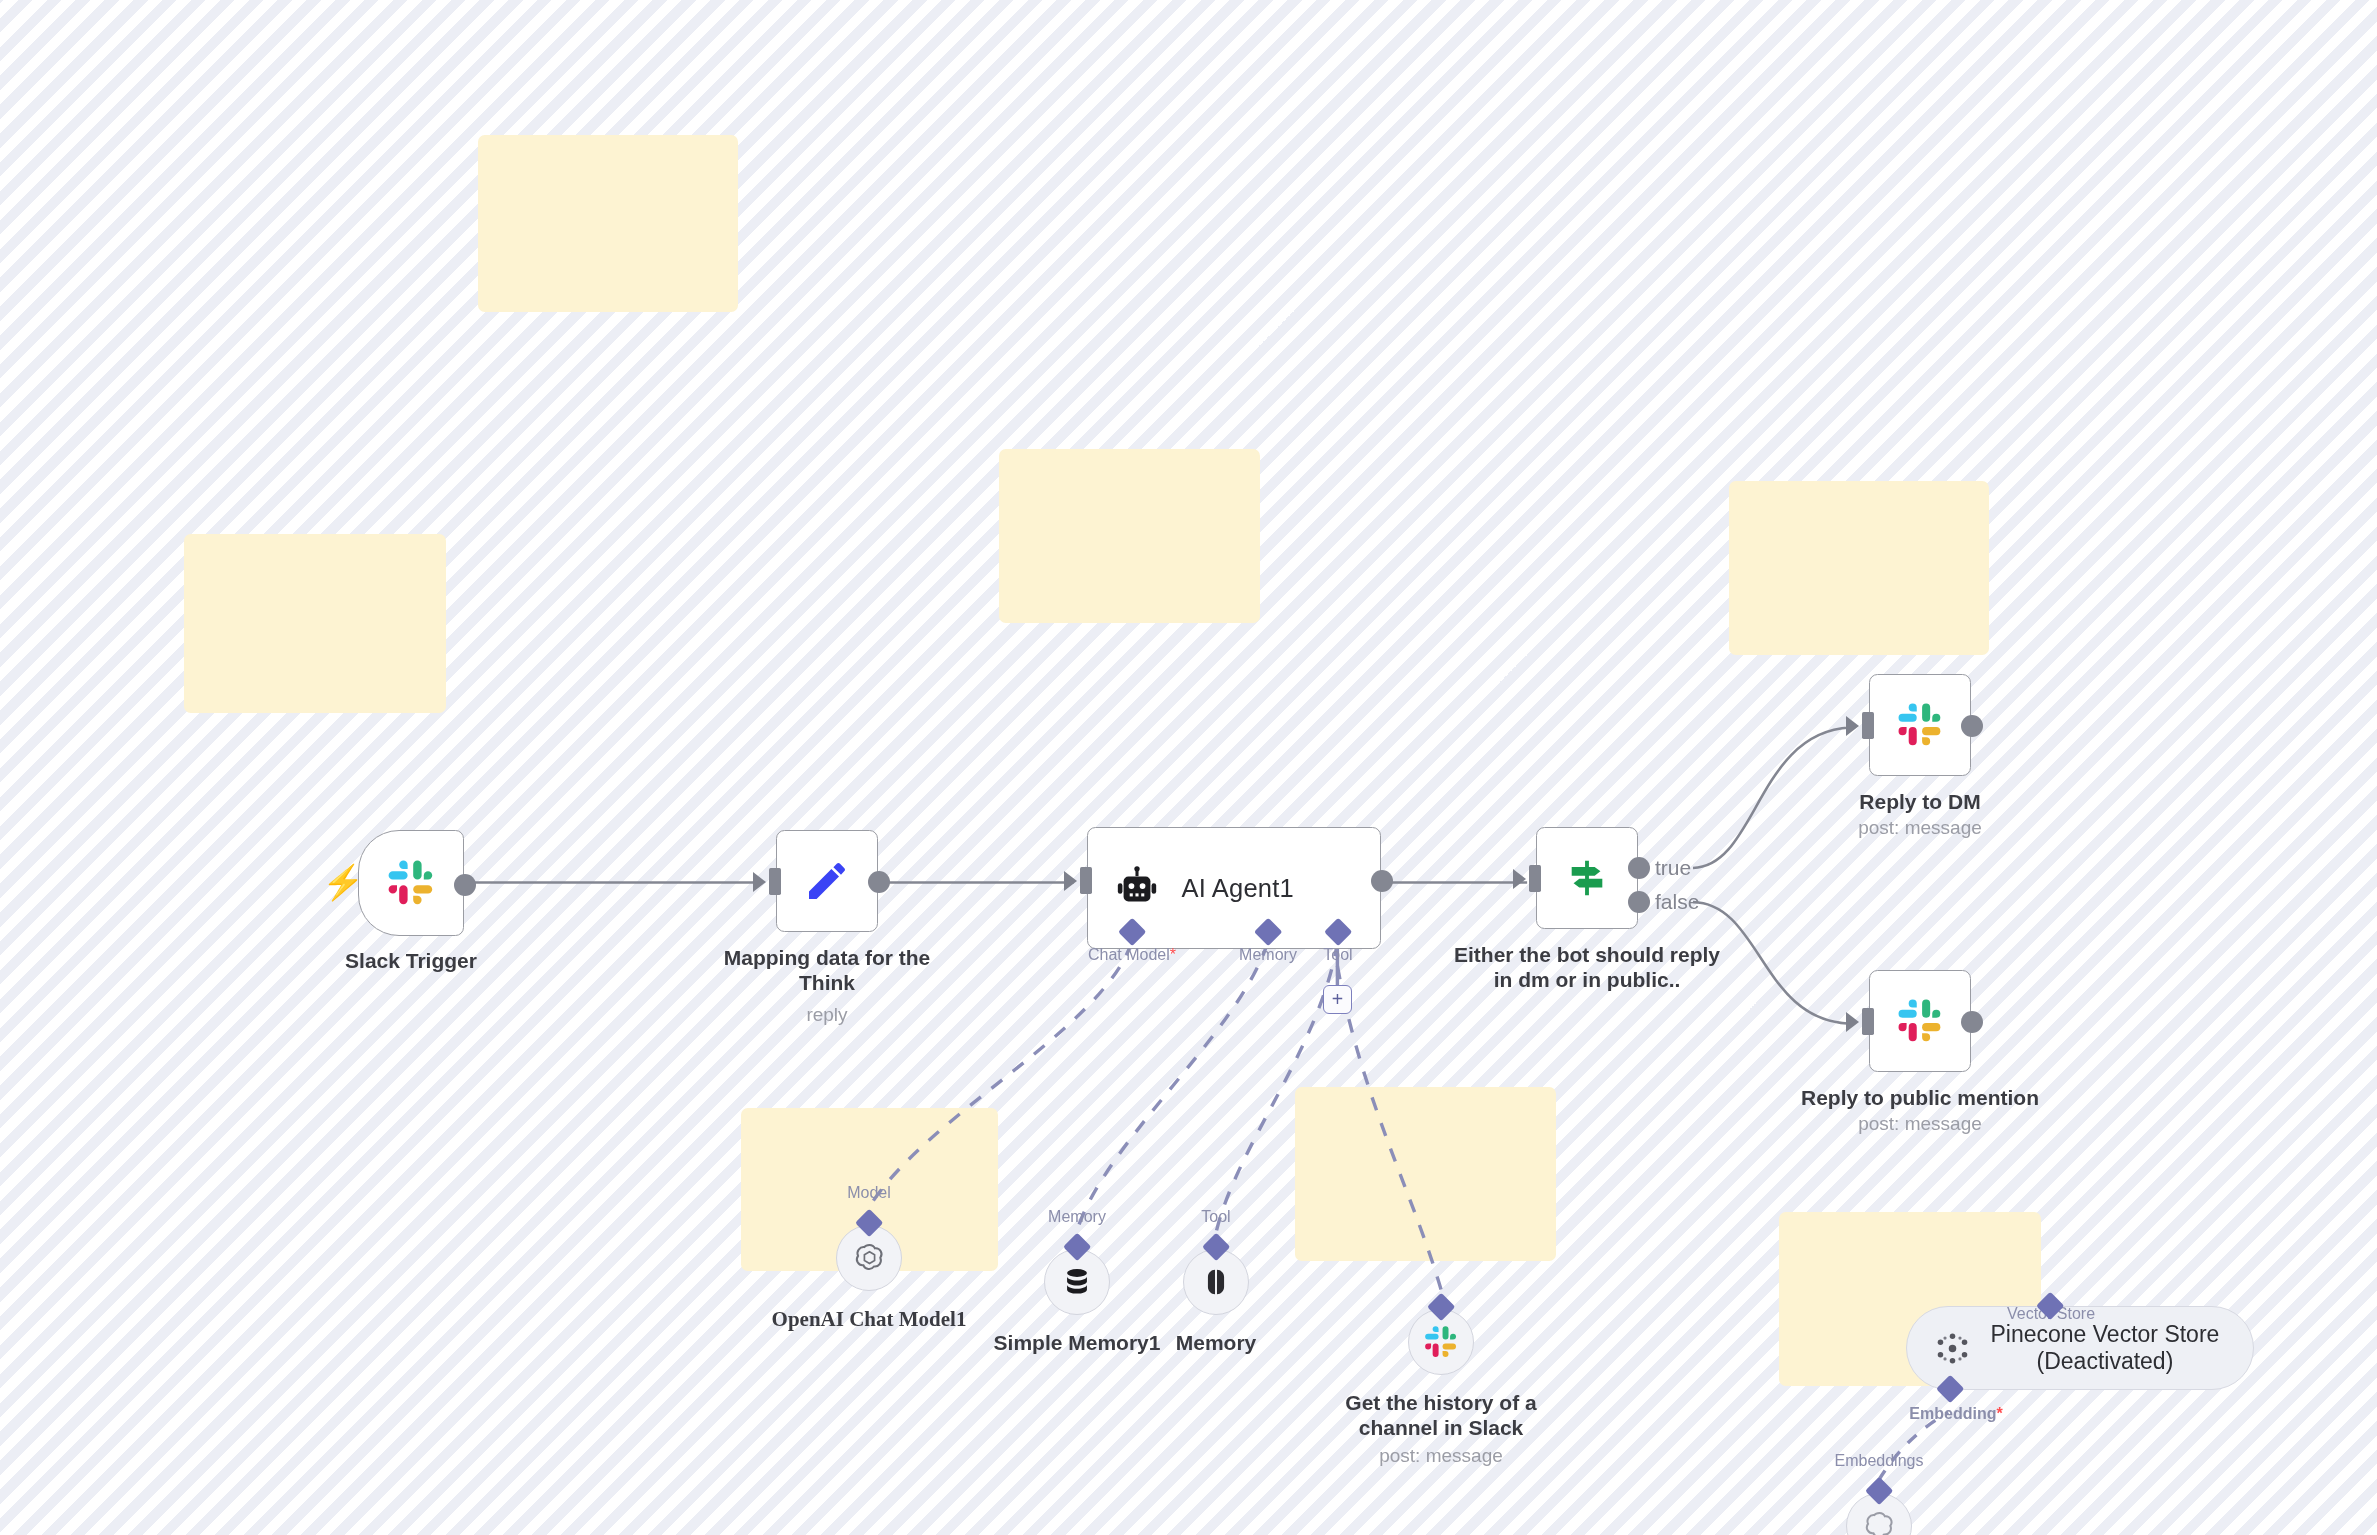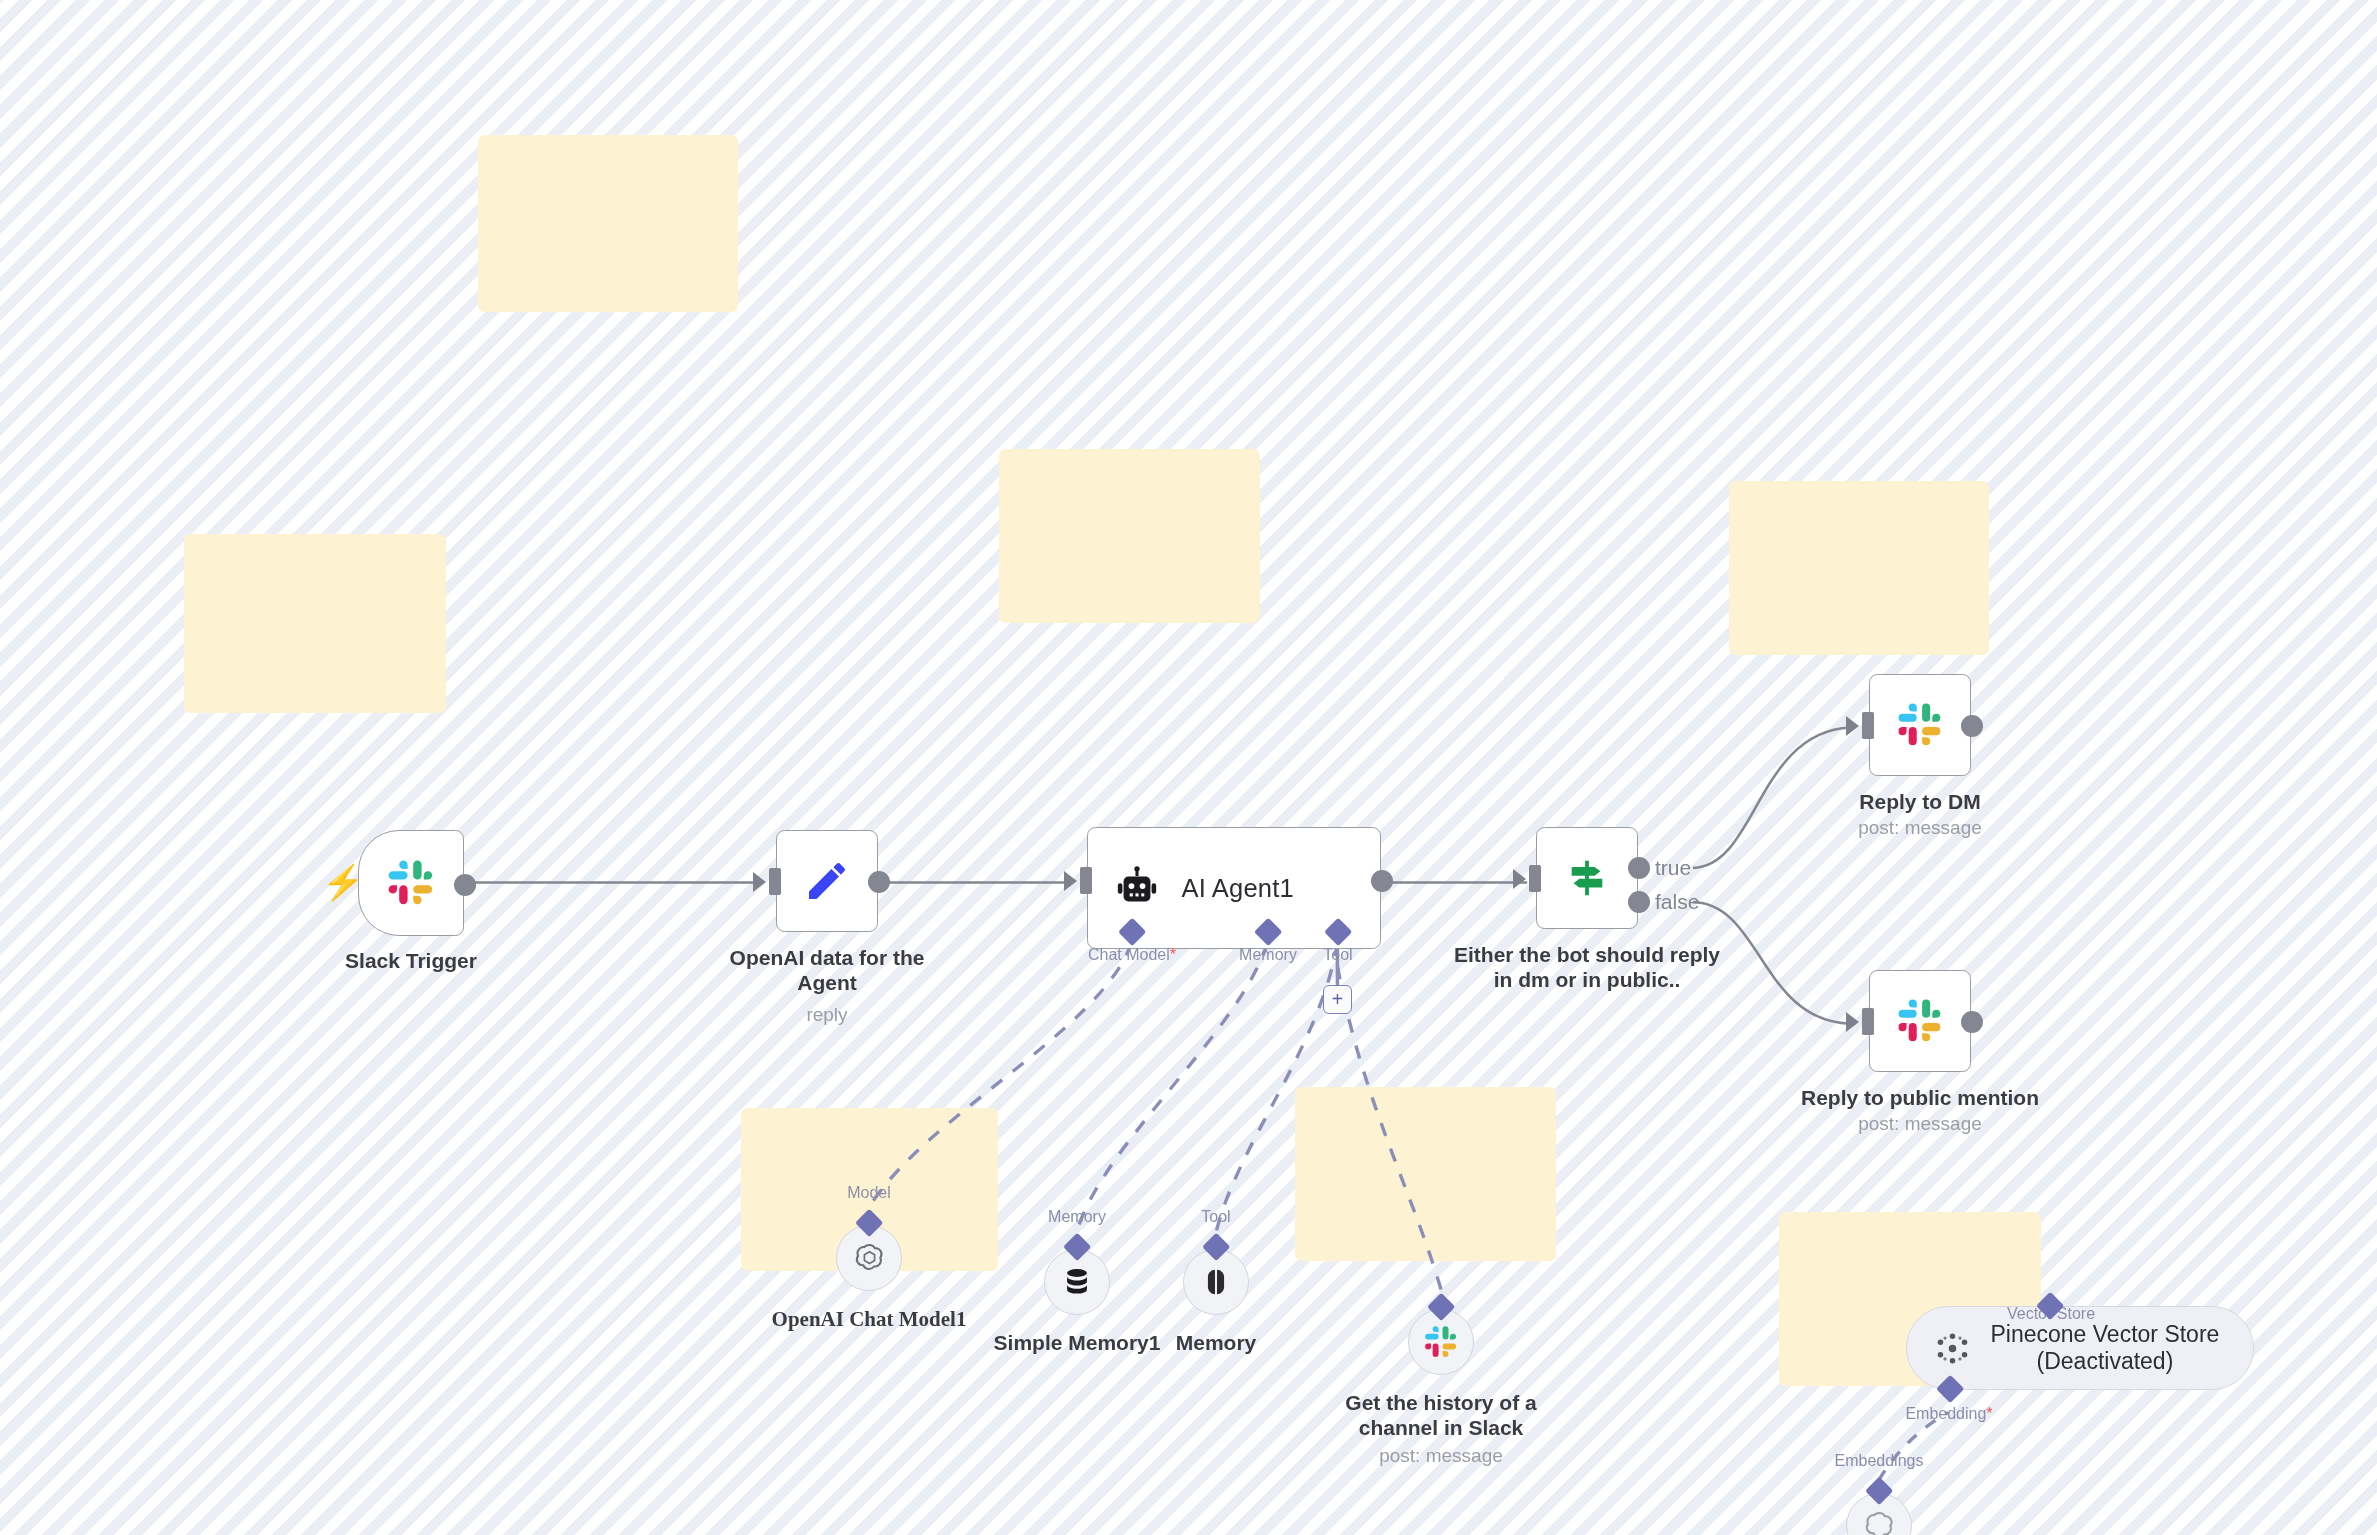--- a/index.html
+++ b/index.html
@@ -246,21 +246,21 @@
     <div class="node-box" style="width:102px;height:102px;">
       <span>
         <svg class="icon" width="48" height="48" viewBox="0 0 24 24">
           <path fill="#3A43F5" d="M3 17.2V21h3.8L18.0 9.8l-3.8-3.8L3 17.2zM20.7 7.0c.4-.4.4-1 0-1.4l-2.3-2.3a1 1 0 0 0-1.4 0l-1.8 1.8 3.8 3.8 1.7-1.9z"></path>
         </svg>
       </span>
       <div class="port-arrow" style="left:-24px;top:41px;"></div>
       <div class="port-in" style="left:-7.7px;top:37px;"></div>
       <div class="port-circle" style="right:-12.8px;top:40px;"></div>
     </div>
-    <div class="node-caption wrap" style="top:116px;">OpenAI data for the Agent</div>
+    <div class="node-caption wrap" style="top:116px;">Mapping data for the Think</div>
     <div class="node-subcaption" style="top:174px;">reply</div>
   </div>
 
   <div class="node" style="left:1087px;top:827px;">
     <div class="node-box wide" style="width:294px;height:122px;">
       <span>
         <svg class="icon" width="46" height="46" viewBox="0 0 24 24">
           <rect x="5" y="6" width="14" height="13" rx="2.5" fill="#1b1b1f"></rect>
           <rect x="11.2" y="2.2" width="1.6" height="3.6" fill="#1b1b1f"></rect>
           <circle cx="12" cy="2" r="1.4" fill="#1b1b1f"></circle>
@@ -425,21 +425,21 @@
           <circle cx="7.4" cy="5.6" r="1.0" fill="#7b7c85"></circle>
           <circle cx="16.6" cy="5.6" r="1.0" fill="#7b7c85"></circle>
           <circle cx="7.4" cy="18.4" r="1.0" fill="#7b7c85"></circle>
           <circle cx="16.6" cy="18.4" r="1.0" fill="#7b7c85"></circle>
         </svg>
       </span>
       <span class="pill-label">Pinecone Vector Store
 (Deactivated)</span>
     </div>
     <div class="diamond" style="left:34px;top:73px;"></div>
-    <div class="port-label" style="left:43px;top:99px;"><span>Embedding</span><span class="req">*</span></div>
+    <div class="port-label" style="left:50px;top:99px;font-weight:bold;"><span>Embedding</span><span class="req">*</span></div>
   </div>
 
   <div class="subnode" style="left:1846px;top:1493px;">
     <div class="port-label" style="left:33px;top:-41px;">Embeddings</div>
     <div class="diamond" style="left:23px;top:-12px;"></div>
     <div class="subnode-circle">
       <svg class="icon" width="37" height="37" viewBox="0 0 24 24">
         <path fill="none" stroke="#9a9ca6" stroke-width="1.3" d="M12 3.2c1.6 0 2.9.9 3.5 2.2 1.5-.2 3 .5 3.8 1.9.8 1.4.6 3-.3 4.2.6 1.3.5 2.9-.4 4.1-.9 1.2-2.3 1.8-3.7 1.6-.9 1.2-2.3 1.8-3.7 1.6-1.4-.2-2.6-1.1-3.1-2.4-1.5.2-3-.5-3.8-1.9-.8-1.4-.6-3 .3-4.2-.6-1.3-.5-2.9.4-4.1.9-1.2 2.3-1.8 3.7-1.6.6-1 1.7-1.4 3.3-1.4z"></path>
       </svg>
     </div>

